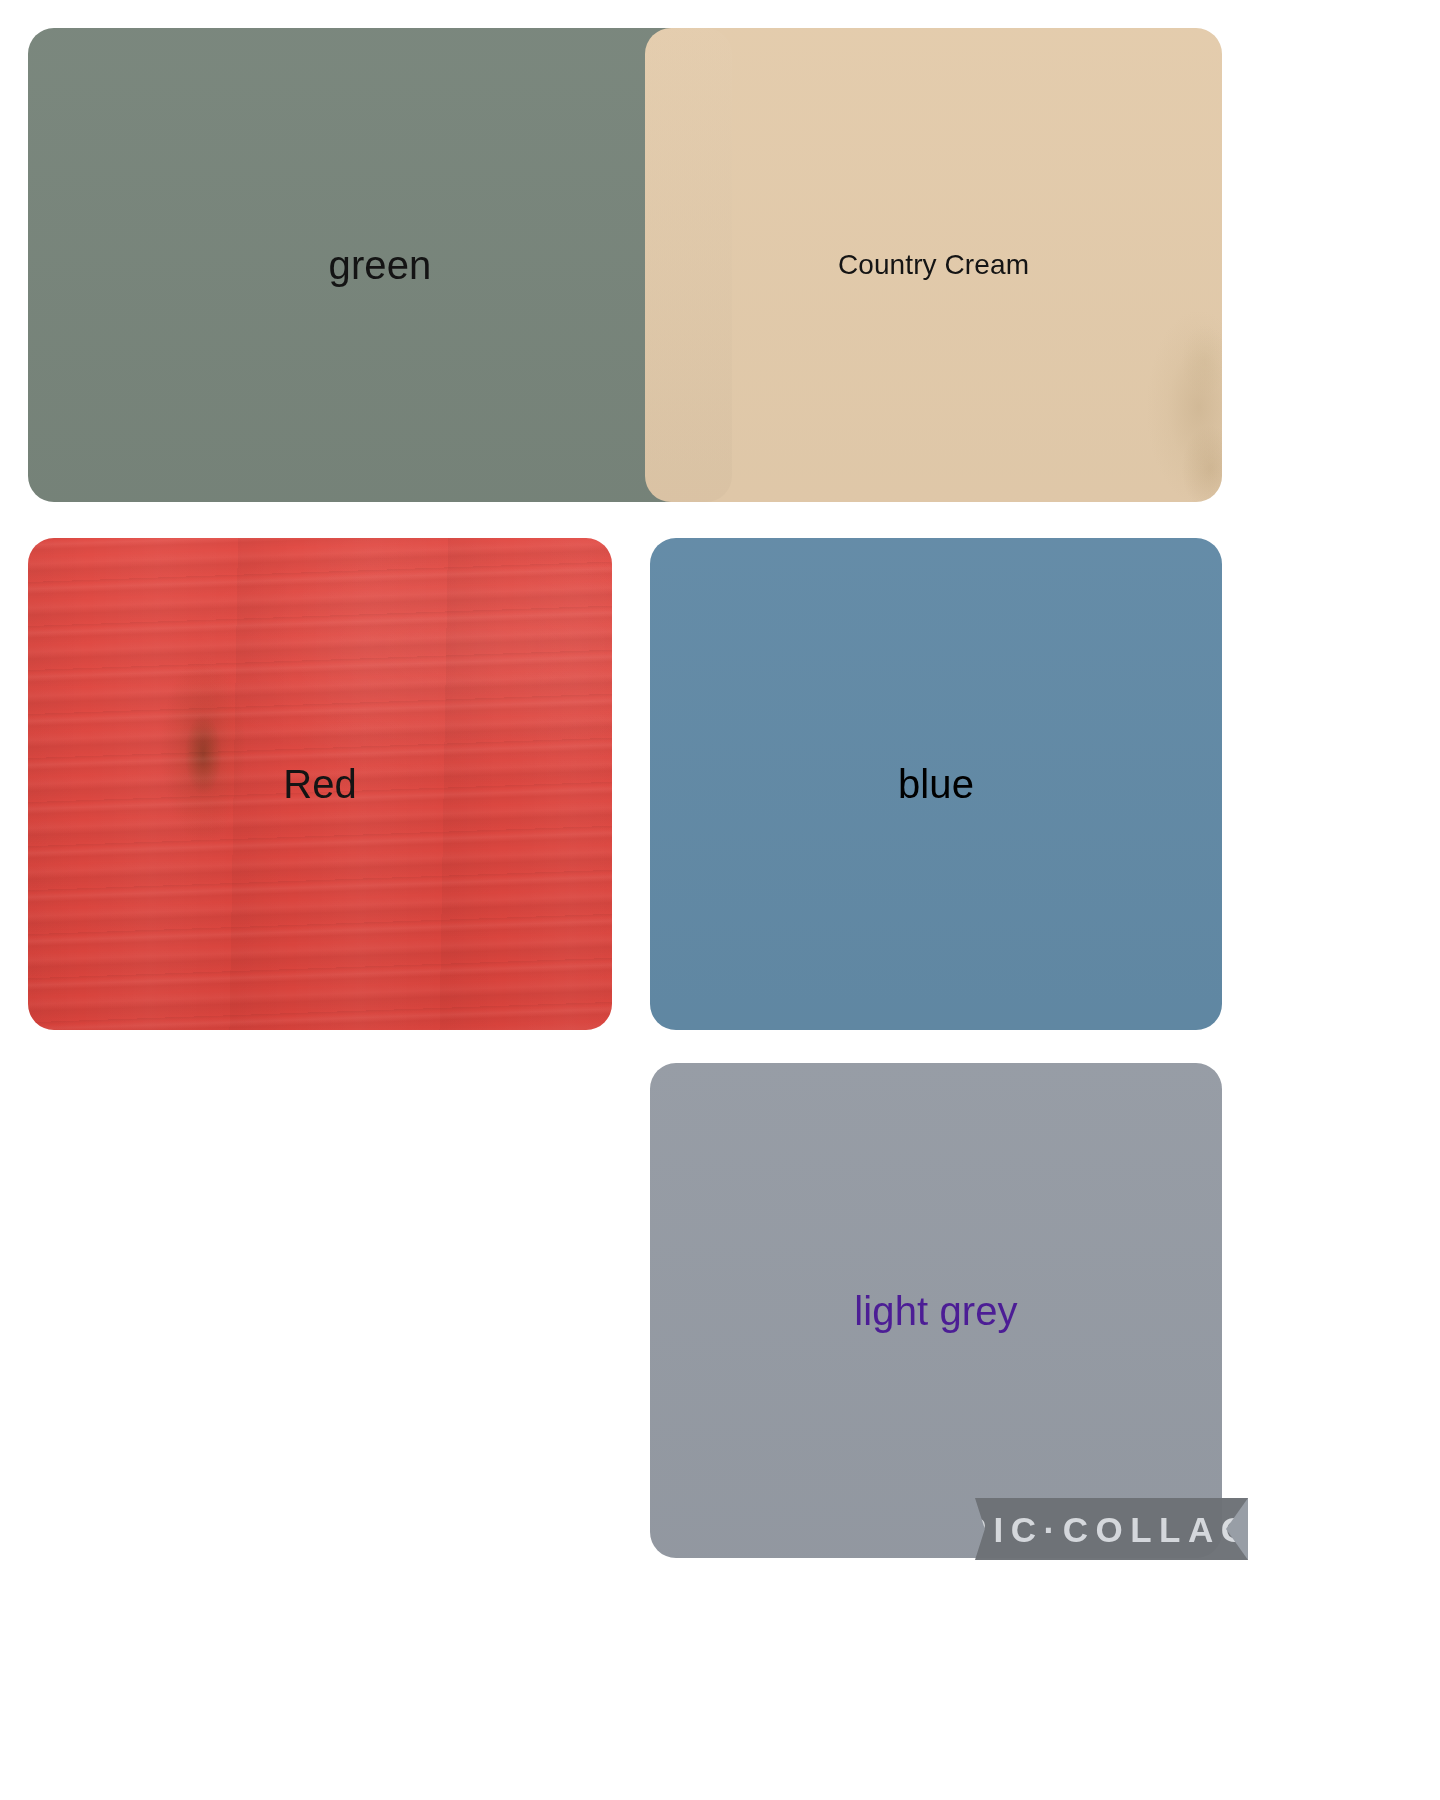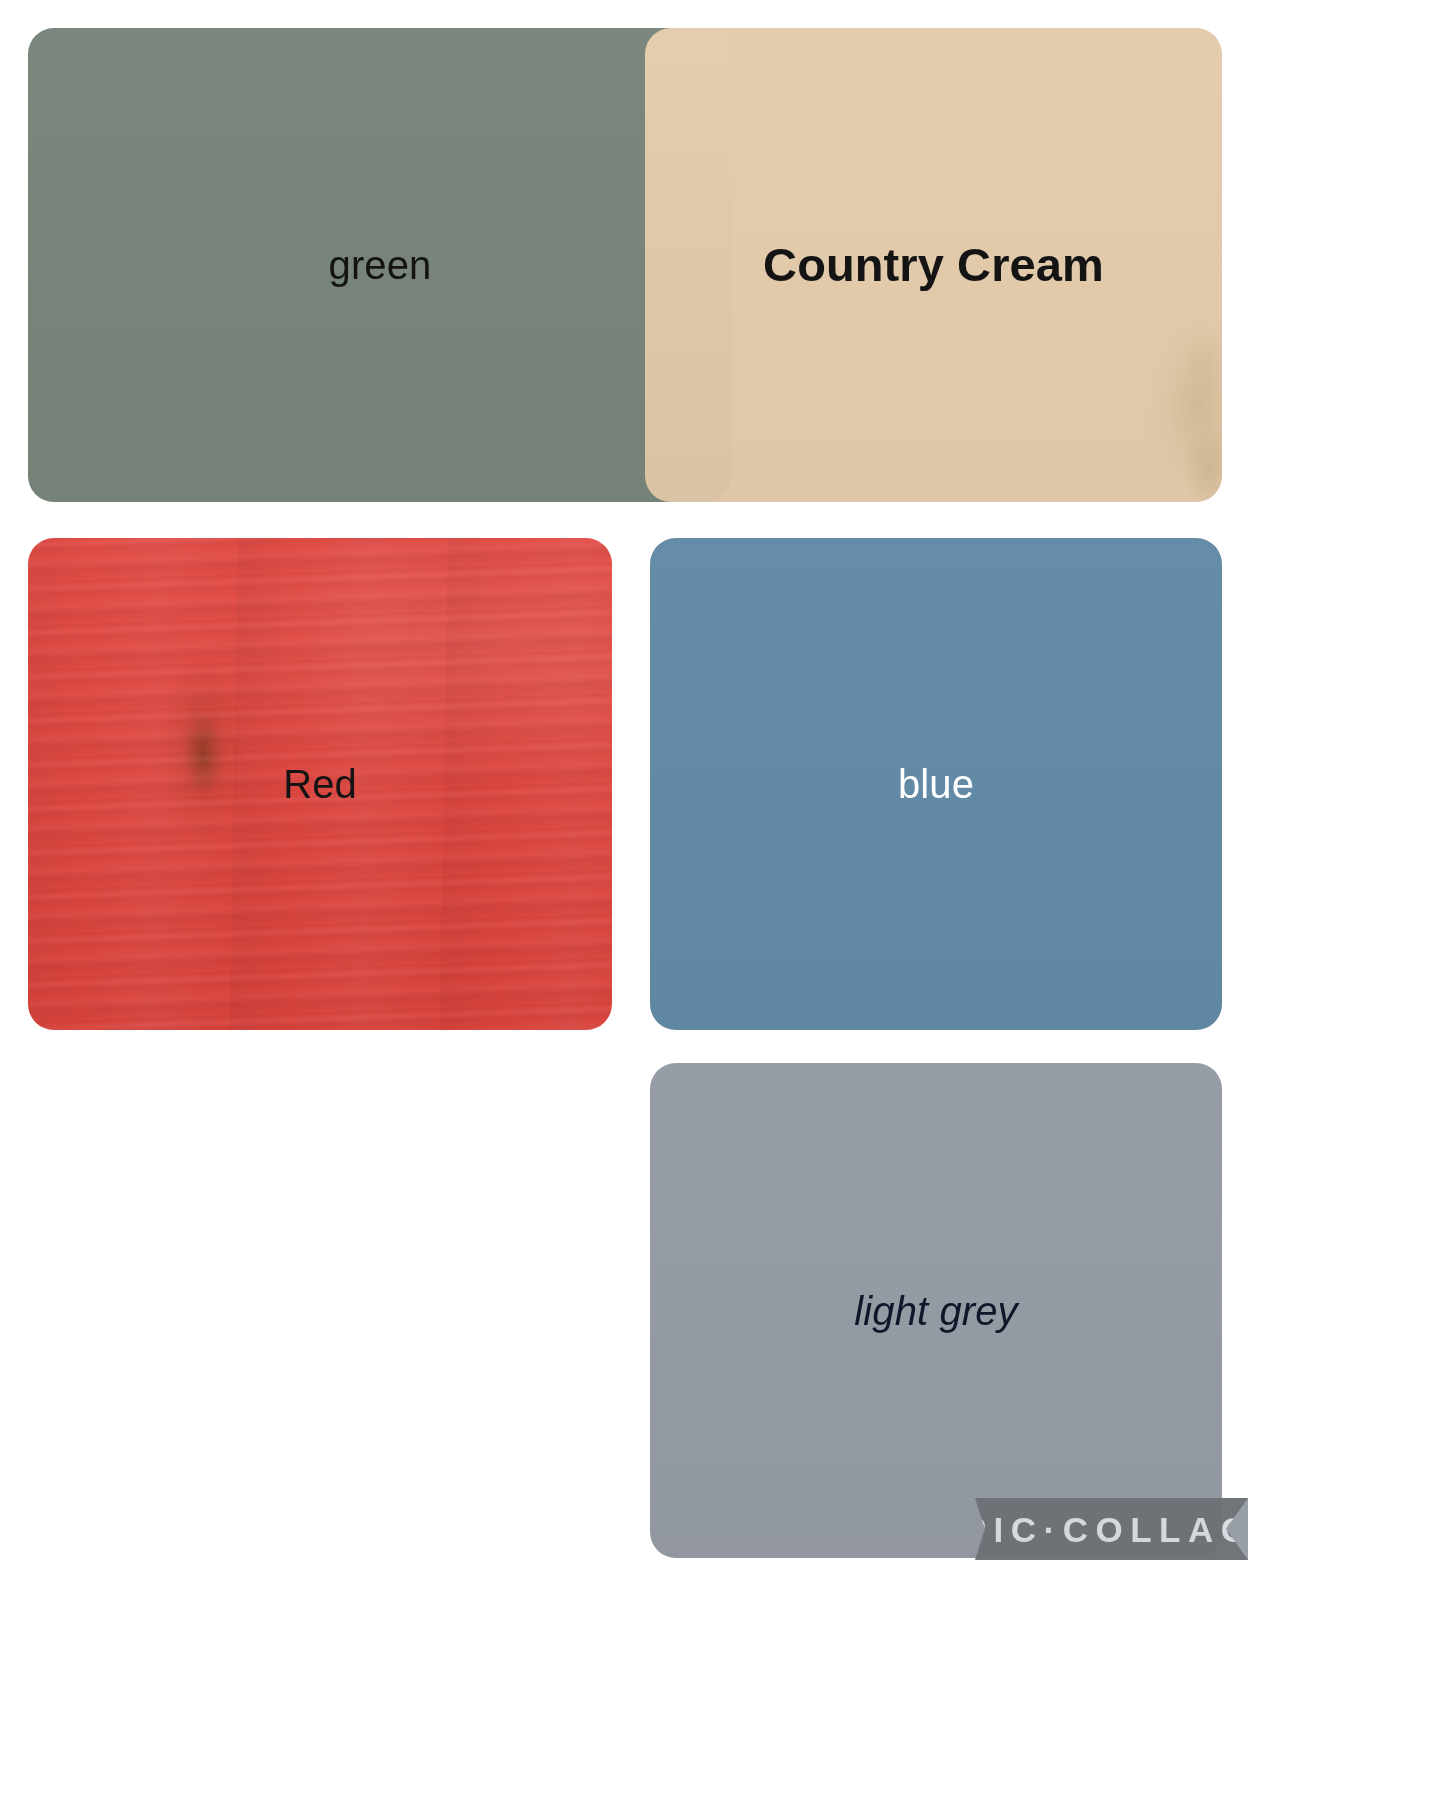--- a/index.html
+++ b/index.html
@@ -39,21 +39,21 @@
     color: #141414;
     font-family: "Liberation Sans", sans-serif;
     font-size: 40px;
     font-weight: 400;
     letter-spacing: 0.1px;
     line-height: 1.1;
     text-align: center;
     white-space: nowrap;
   }
 
-  .swatch-label.big { font-size: 47px; font-weight: bold; }
+  .swatch-label.big { font-size: 28px; }
 
   
   .tex {
     position: absolute;
     inset: 0;
     z-index: 1;
     pointer-events: none;
   }
 
   .tex-wood {
@@ -150,27 +150,27 @@
     <span class="swatch-label big" style="color: rgb(20, 20, 20);">Country Cream</span>
   </div>
 
   <div class="swatch" id="sw2" style="left:28px; top:538px; width:584px; height:492px; background:#e0453e;">
     <div class="tex tex-wood"></div>
     <span class="swatch-label" style="color: rgb(20, 20, 20);">Red</span>
   </div>
 
   <div class="swatch" id="sw3" style="left:650px; top:538px; width:572px; height:492px; background:#628aa6;">
     <div class="tex tex-flat"></div>
-    <span class="swatch-label" style="color: #ffffff;">blue</span>
+    <span class="swatch-label" style="color: #000000;">blue</span>
   </div>
 
 
   <div class="swatch" id="sw5" style="left:650px; top:1063px; width:572px; height:495px; background:#959ba4;">
     <div class="tex tex-flat"></div>
-    <span class="swatch-label" style="color: #0f172a; font-style: italic;">light grey</span>
+    <span class="swatch-label" style="color: #4c1d95;">light grey</span>
   </div>
 
   <div class="watermark" style="left: 975px; top: 1498px; width: 247px; background: rgb(109, 113, 118);">
     <div class="watermark-inner">
       <span class="wm-text" style="color: rgb(215, 218, 222);">PIC·COLLAGE</span>
     </div>
     <div class="wm-right-notch"></div>
   </div>
 
 </div>

